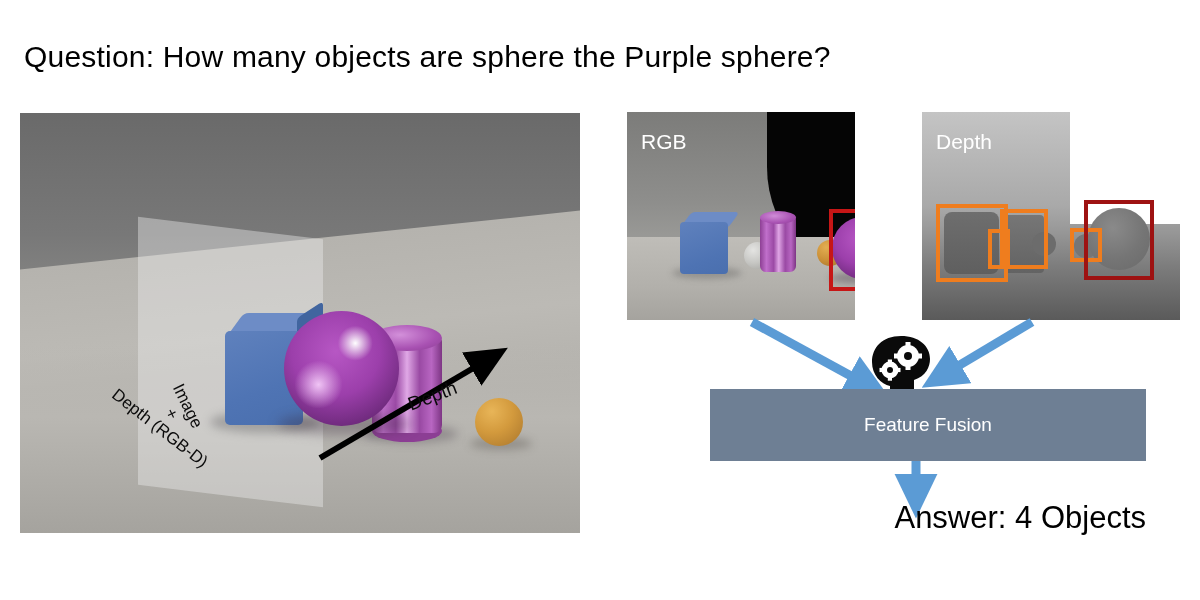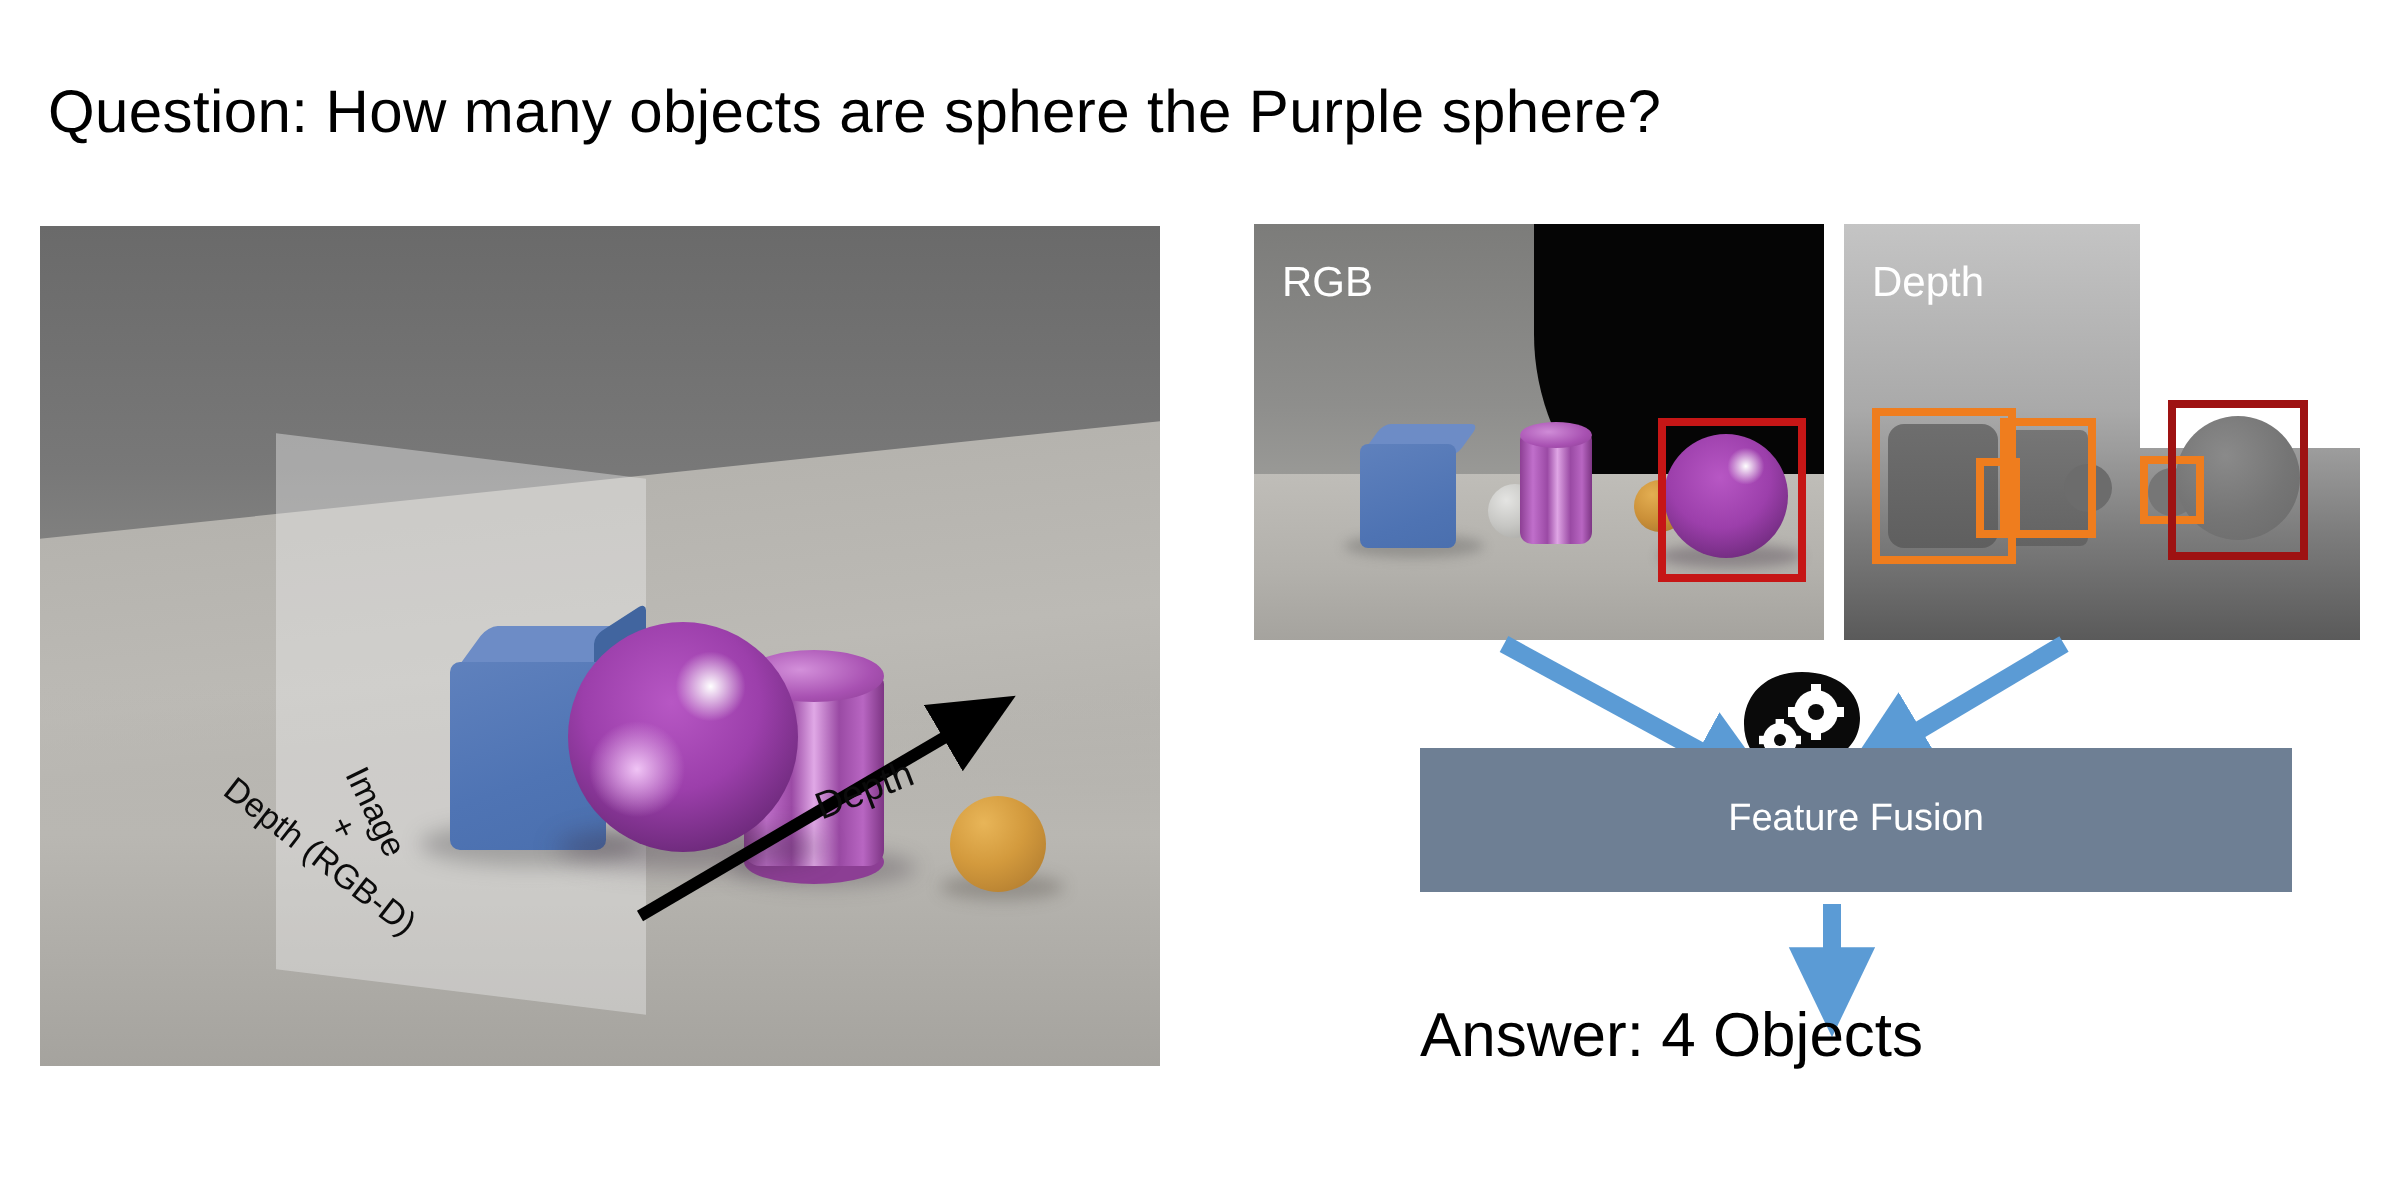--- a/index.html
+++ b/index.html
@@ -119,21 +119,21 @@
     transform:rotate(64deg);transform-origin:left top;white-space:nowrap;
     text-align:center;line-height:1.05;
   }
   #scene-main .lbl-rgbd{
     position:absolute;left:100px;top:272px;font-size:17px;color:#0b0b0b;
     transform:rotate(38deg);transform-origin:left top;white-space:nowrap;
   }
 
   
   #panel-rgb{
-    position:absolute;left:627px;top:112px;width:285px;height:208px;
+    position:absolute;left:627px;top:112px;width:228px;height:208px;
     background:#8b8b89;overflow:hidden;
   }
   #panel-rgb .wall{
     position:absolute;left:0;top:0;width:100%;height:62%;
     background:linear-gradient(180deg,#7c7c7a 0%,#8e8e8c 70%,#9a9a97 100%);
   }
   #panel-rgb .darkblob{
     position:absolute;left:140px;top:-40px;width:230px;height:215px;
     background:#050505;border-radius:0 0 0 120px;
   }
@@ -228,29 +228,29 @@
   #panel-depth .bbox-red{left:162px;top:88px;width:70px;height:80px;border-color:#9e1212;}
 
   
   #flow-arrows{position:absolute;left:600px;top:300px;width:600px;height:230px;}
 
   
   #brain-icon{position:absolute;left:868px;top:334px;width:66px;height:58px;}
 
   
   #fusion-box{
-    position:absolute;left:710px;top:374px;width:436px;height:72px;
+    position:absolute;left:710px;top:389px;width:436px;height:72px;
     background:#6e7f94;display:flex;flex-direction:column;
     align-items:center;justify-content:center;gap:7px;
   }
   #fusion-box .ftext{color:#ffffff;font-size:19px;line-height:1.15;white-space:nowrap;}
 
   
   #answer-text{
-    position:absolute;left:710px;top:500px;width:436px;text-align:left;
+    position:absolute;left:710px;top:500px;width:436px;text-align:right;
     font-size:31px;color:#000;white-space:nowrap;
   }
 </style>
 </head>
 <body>
 
 <div id="question-title">Question: How many objects are sphere the Purple sphere?</div>
 
 <div id="scene-main">
   <div class="backwall"></div>

